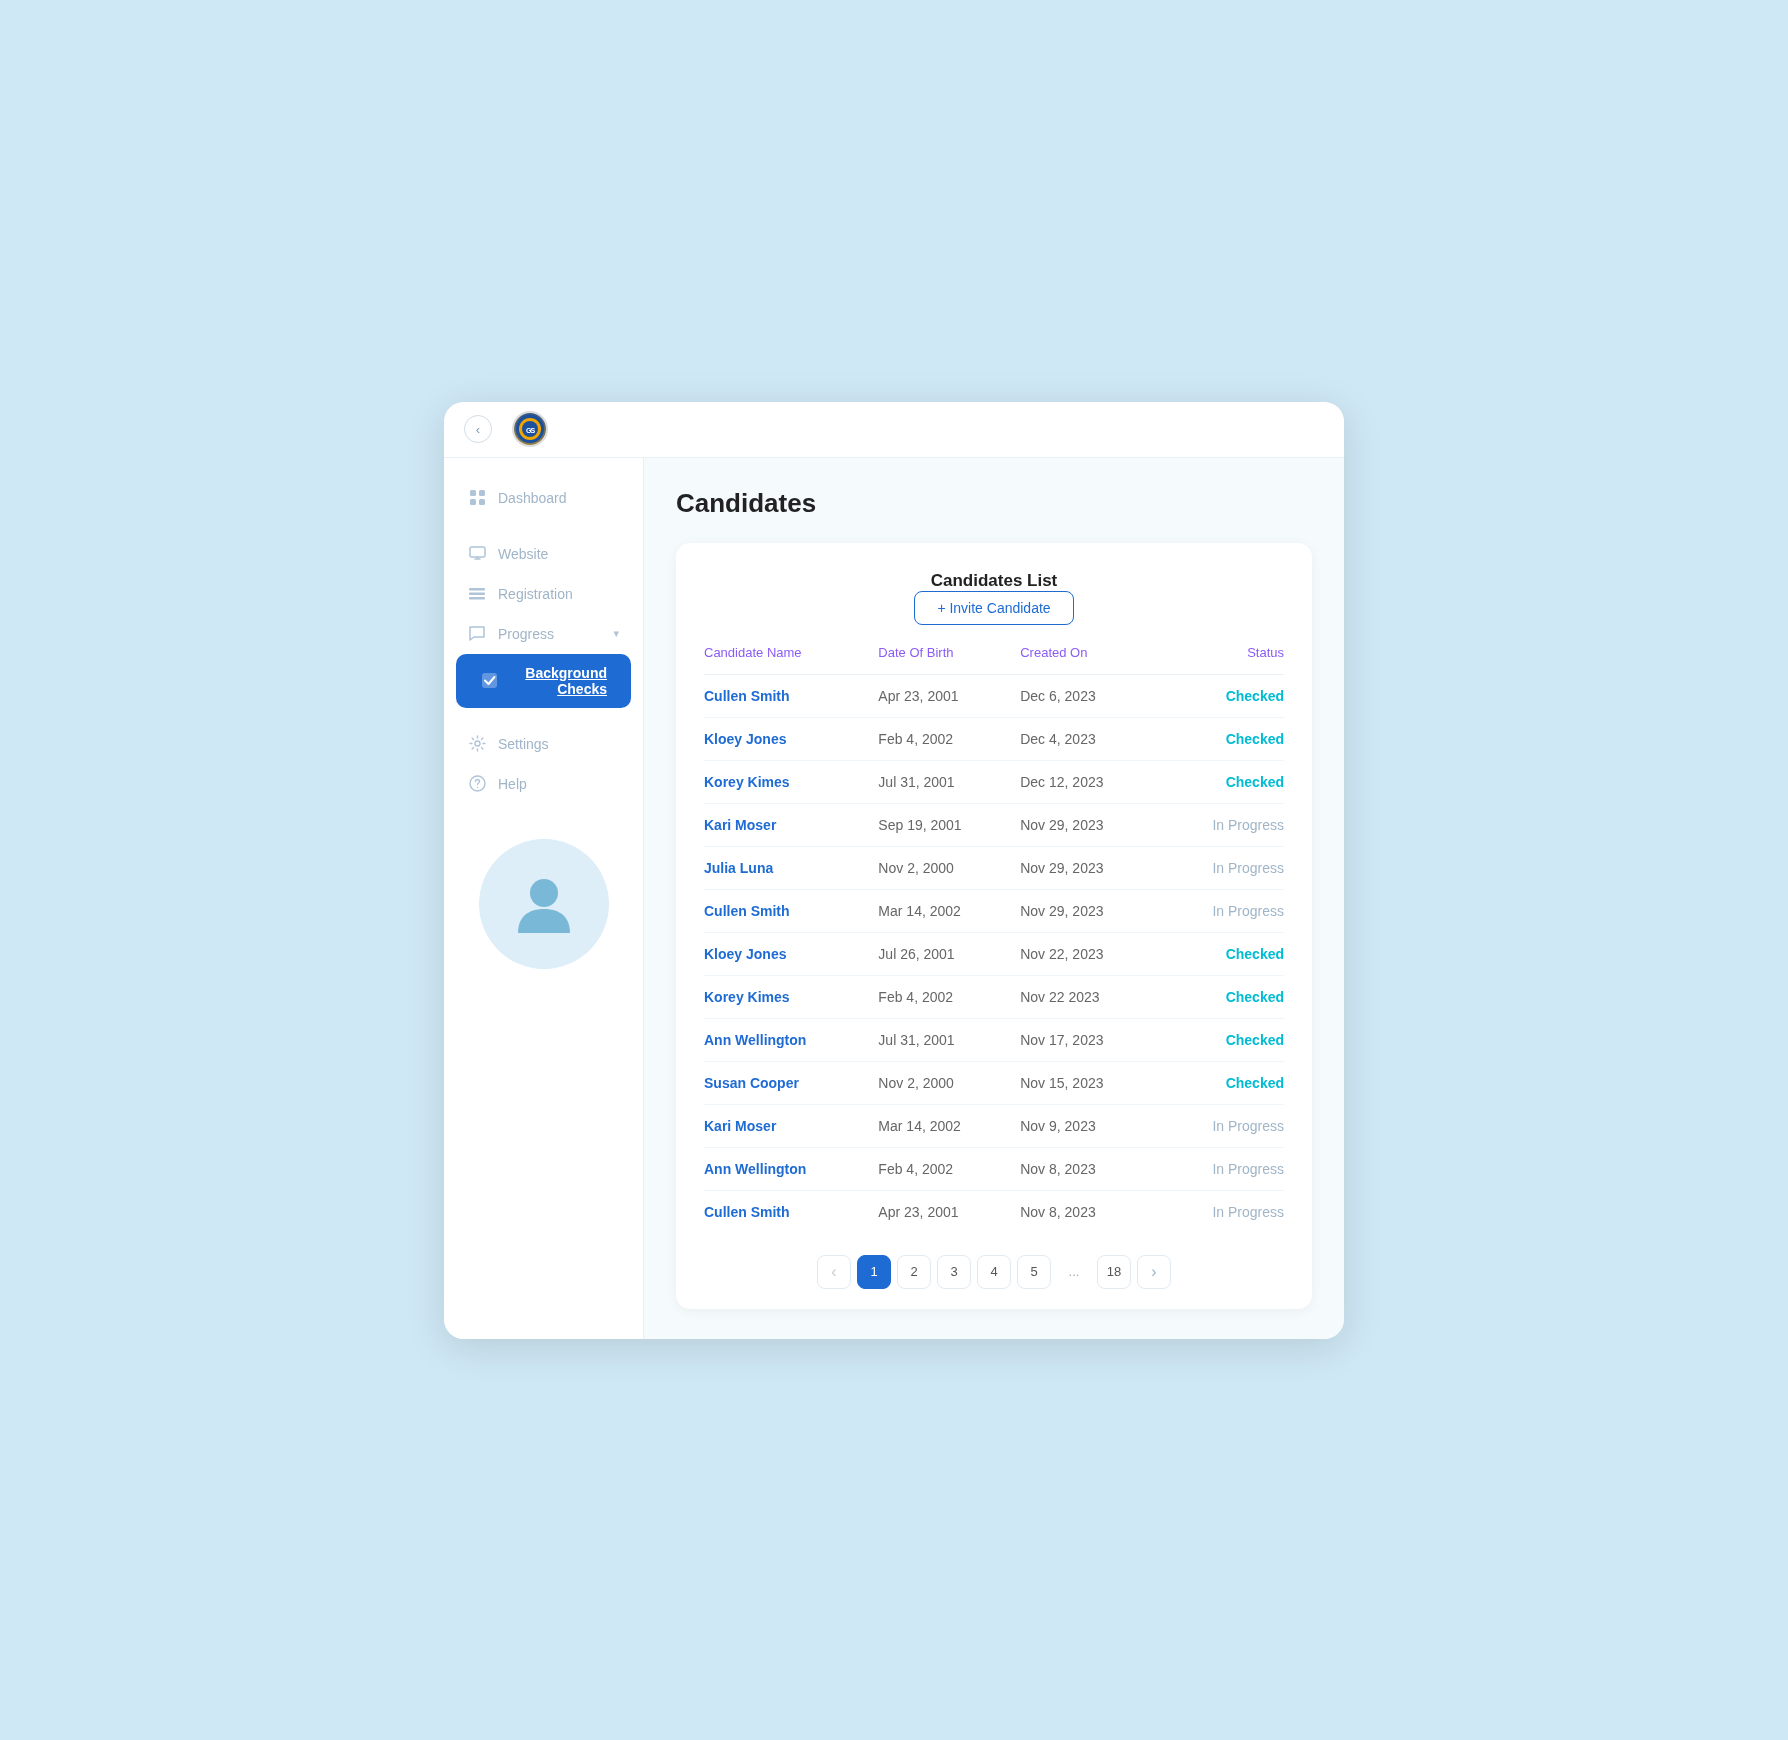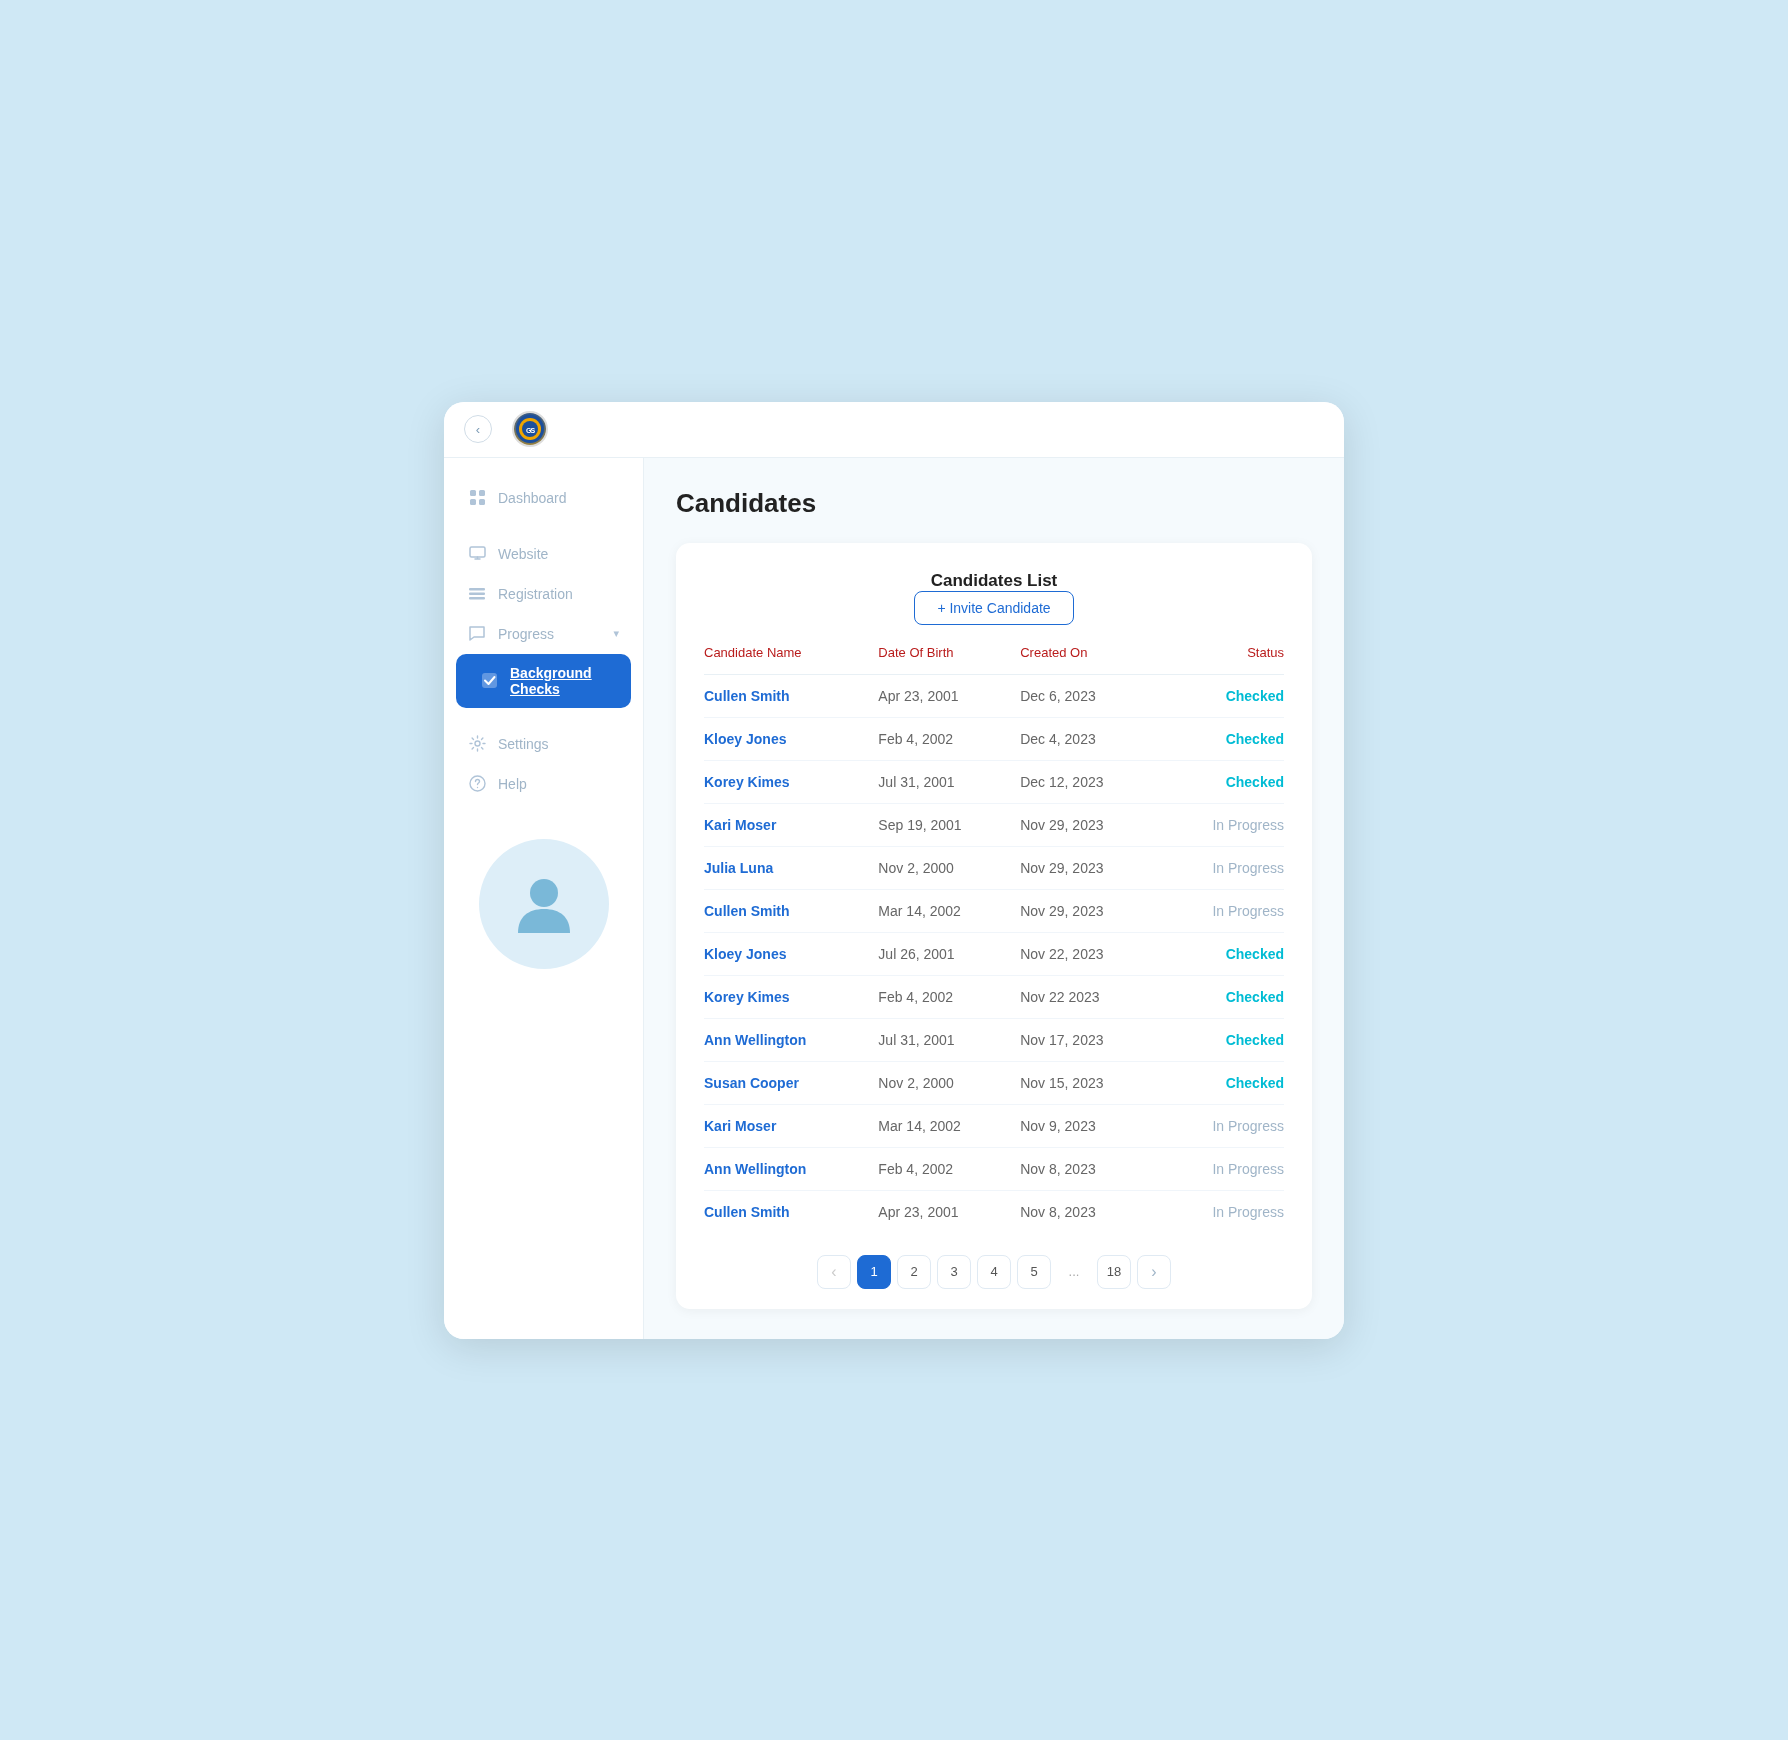--- a/index.html
+++ b/index.html
@@ -99,20 +99,21 @@
     .sidebar-item {
       display: flex;
       align-items: center;
       gap: 12px;
       padding: 11px 24px;
       cursor: pointer;
       color: #a0b5c8;
       font-size: 14px;
       border-radius: 0;
       transition: background 0.15s;
+      text-align: right;
     }
 
     .sidebar-item.active {
       background: #1e6bd4;
       color: #fff;
       border-radius: 10px;
       margin: 0 12px;
       text-decoration: underline;
     }
 
@@ -215,21 +216,21 @@
 
     table {
       width: 100%;
       border-collapse: collapse;
     }
 
     thead th {
       text-align: left;
       font-size: 13px;
       font-weight: 500;
-      color: #b91c1c;
+      color: #8b5cf6;
       padding: 0 0 14px 0;
       border-bottom: 1px solid #e8f0f5;
     }
 
     thead th:last-child {
       text-align: right;
     }
 
     tbody tr {
       border-bottom: 1px solid #f0f5fa;

